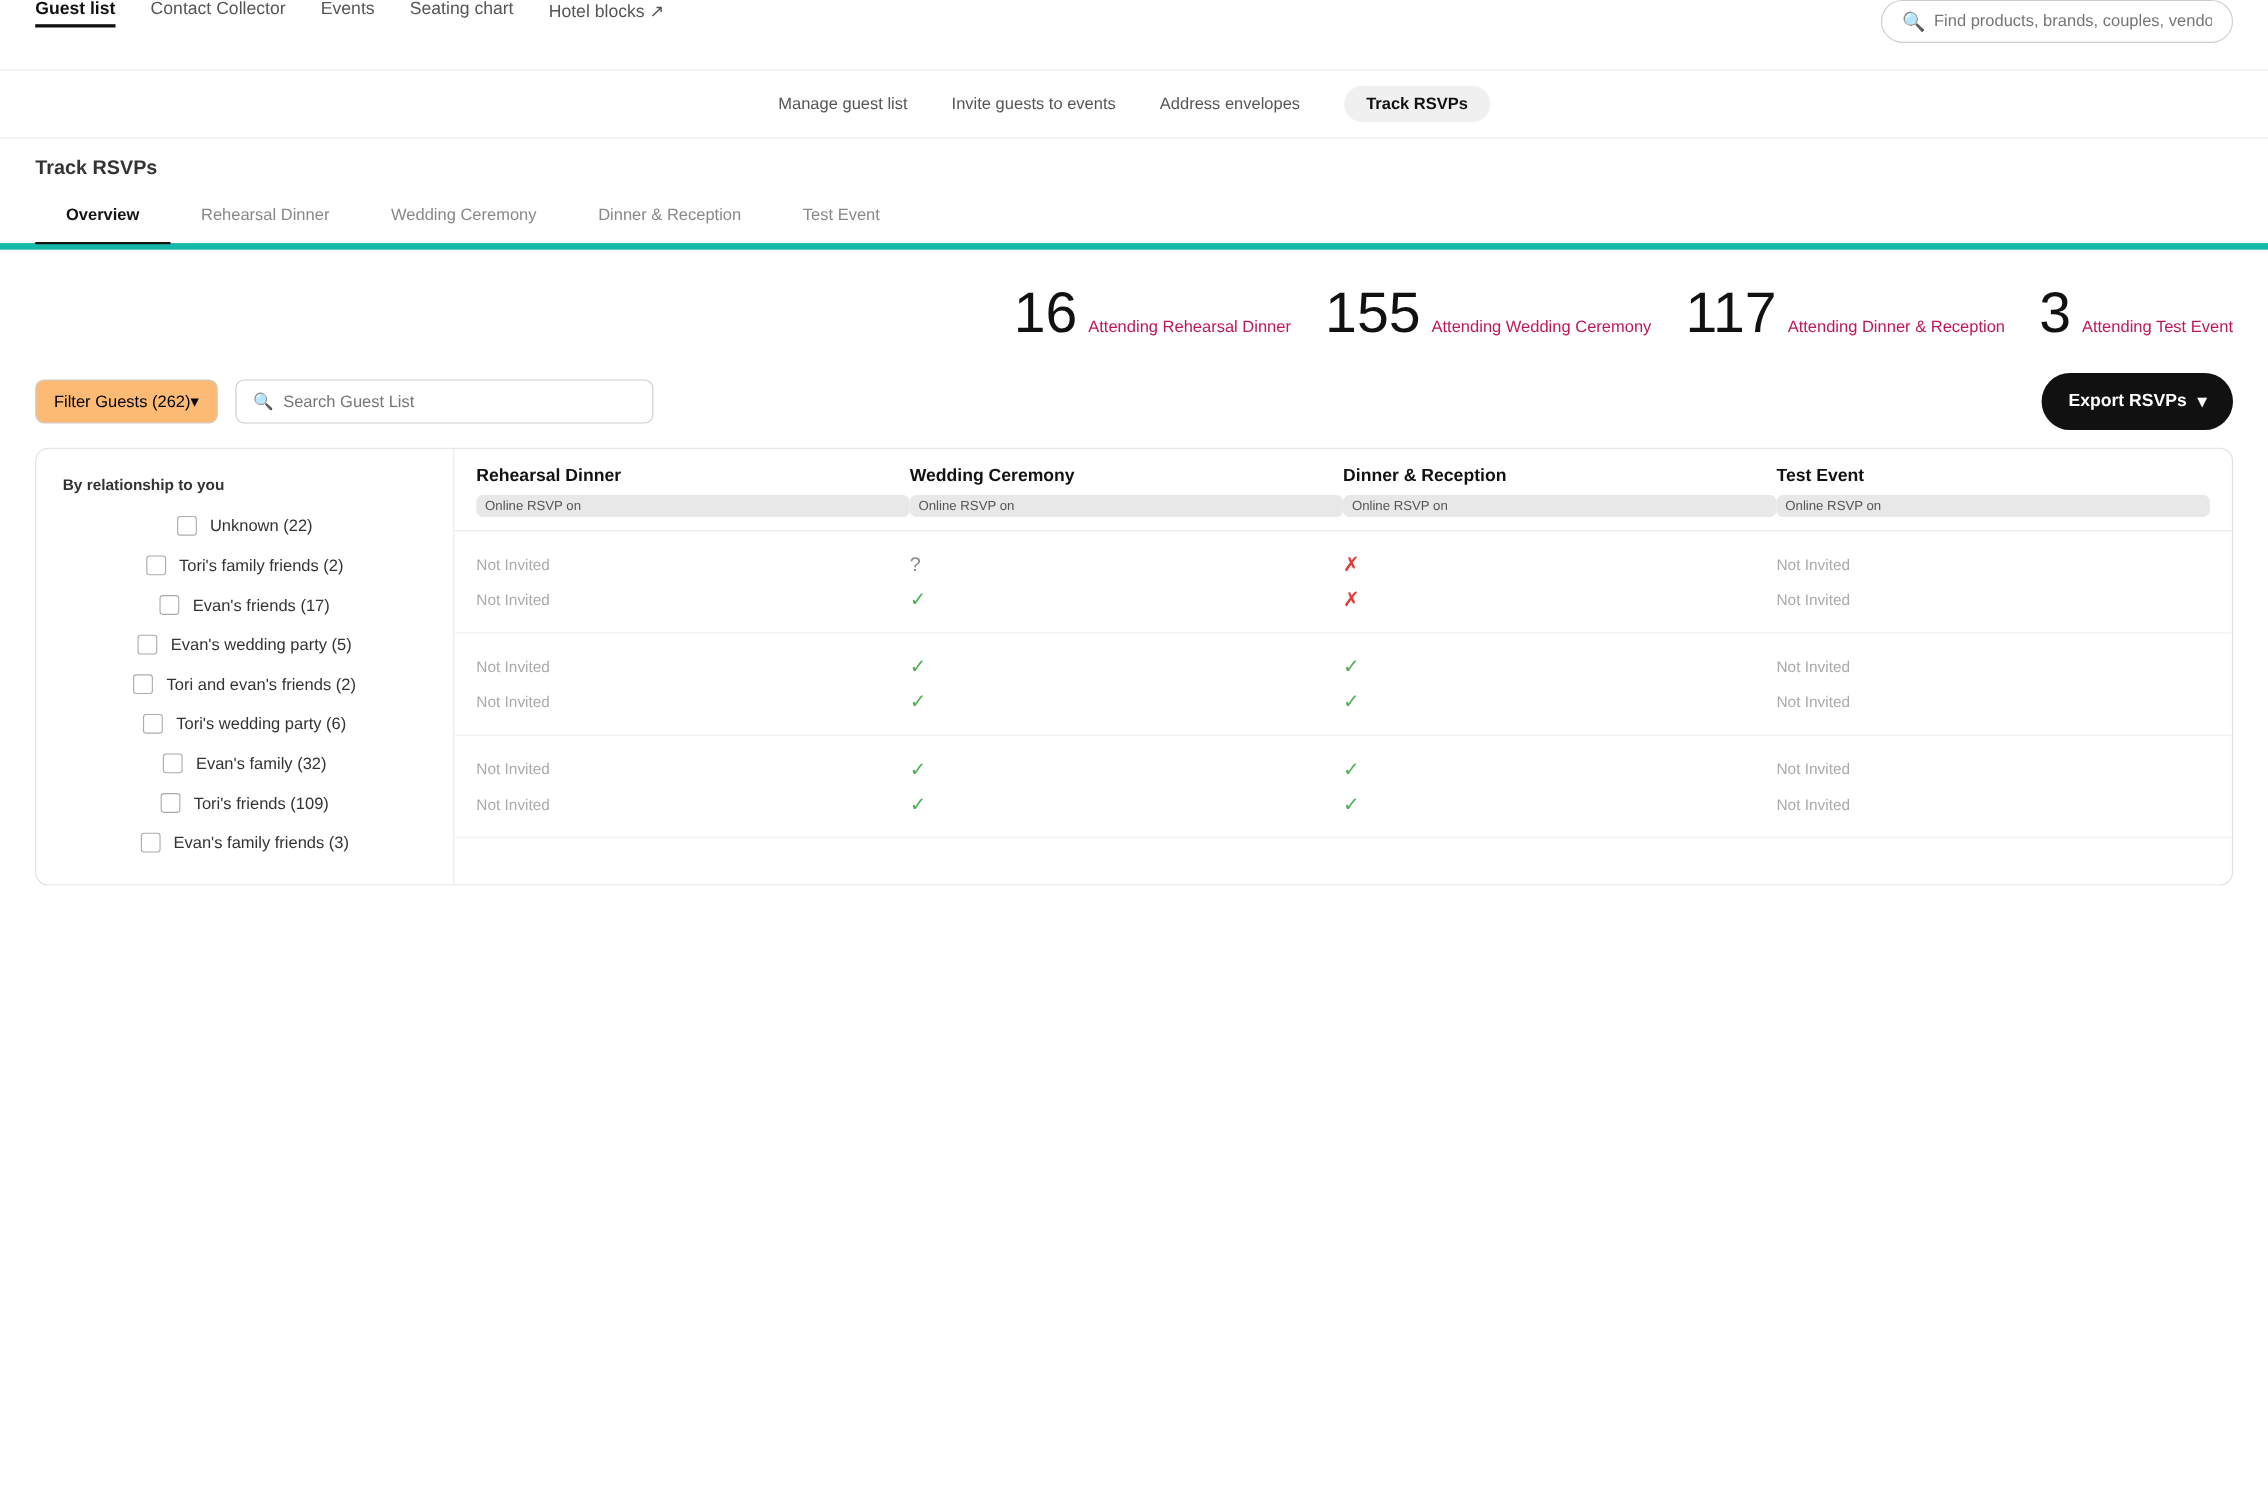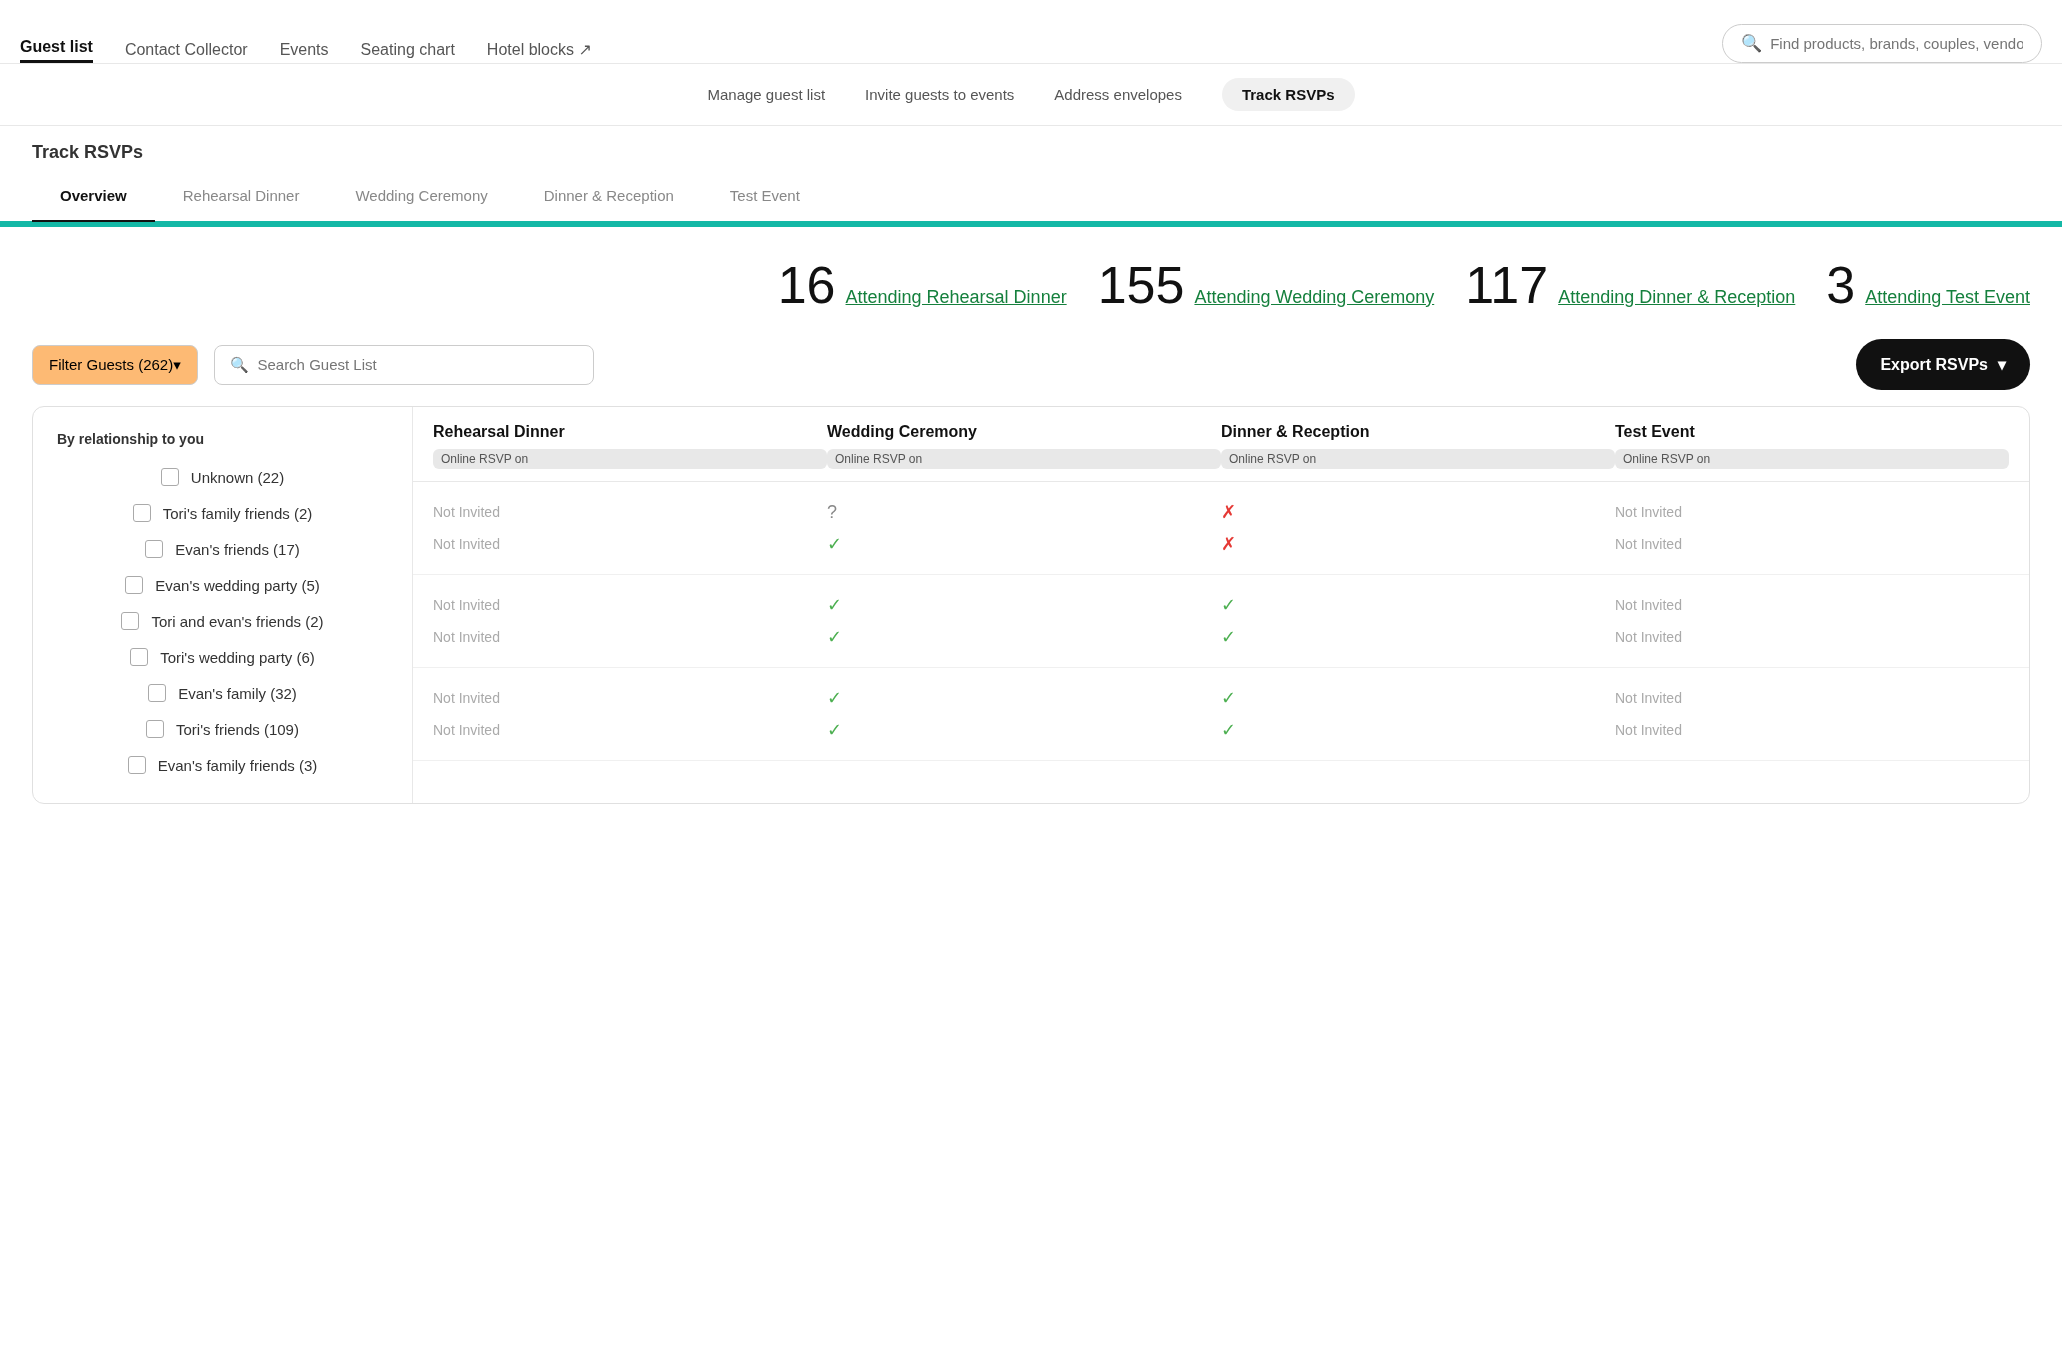--- a/index.html
+++ b/index.html
@@ -1,21 +1,21 @@
 <!DOCTYPE html>
 <html><head>
   <meta charset="utf-8">
   <style>
     * { box-sizing: border-box; margin: 0; padding: 0; }
     body { font-family: -apple-system, BlinkMacSystemFont, 'Segoe UI', sans-serif; background: #fff; color: #222; font-size: 15px; }
 
     
     .top-nav {
-      display: flex; align-items: flex-end;
-      padding: 0 20px;
+      display: flex; align-items: flex-start;
+      padding: 0 32px;
       border-bottom: 1px solid #e8e8e8;
       height: 64px;
       gap: 32px;
     }
     .nav-item {
       font-size: 16px; color: #555; cursor: pointer; padding-bottom: 4px;
       text-decoration: none; white-space: nowrap;
     }
     .nav-item.active {
       font-weight: 700; color: #111;
@@ -65,21 +65,21 @@
       border-bottom: 2px solid #111;
     }
 
     
     .stats-row {
       display: flex; align-items: baseline;
       gap: 31px; padding: 28px 32px 24px; justify-content: flex-end;
     }
     .stat-item { display: flex; align-items: baseline; gap: 10px; }
     .stat-num { font-size: 52px; font-weight: 300; color: #111; }
-    .stat-label { font-size: 18px; color: #15803d; text-decoration: underline; }
+    .stat-label { font-size: 15px; color: #be185d; }
 
     
     .filter-bar {
       display: flex; align-items: center; gap: 16px;
       padding: 0 32px 16px;
     }
     .filter-btn {
       display: flex; align-items: center; gap: 0;
       border: 1.5px solid #ccc; border-radius: 8px;
       padding: 10px 16px; font-size: 15px; cursor: pointer; background: #fdba74;

